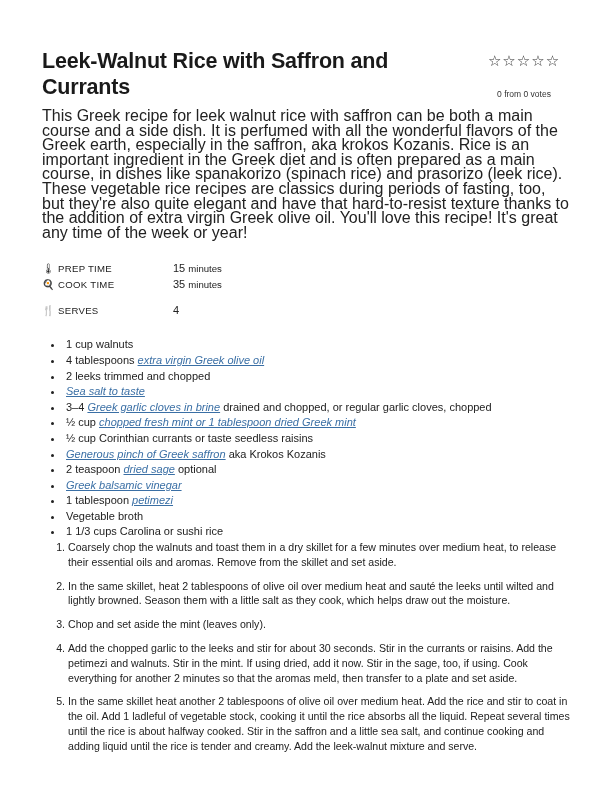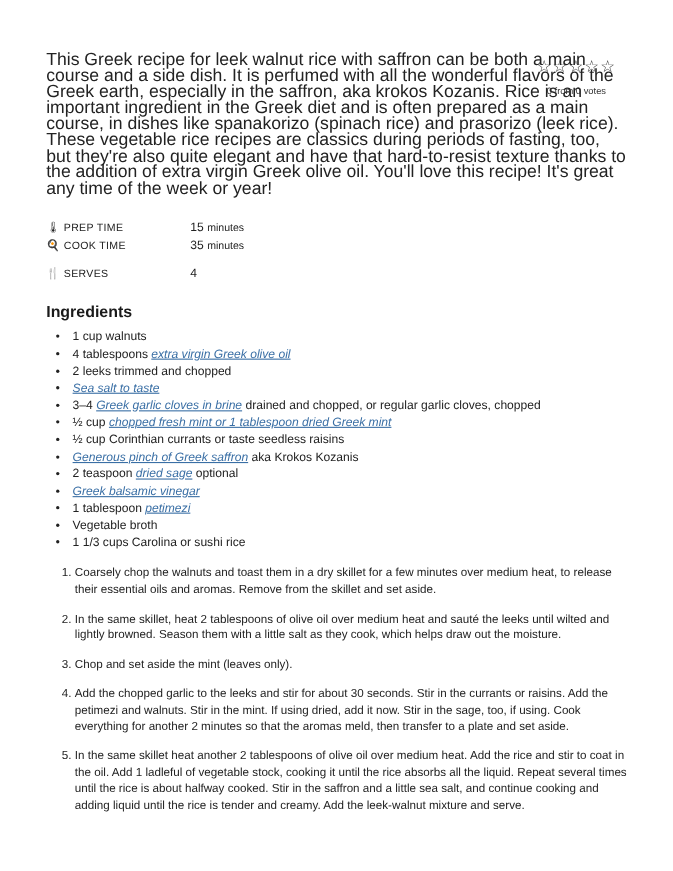--- a/index.html
+++ b/index.html
@@ -33,21 +33,21 @@
   .stars {
     font-size: 15px;
     letter-spacing: 1px;
     color: #333333;
     line-height: 14px;
     white-space: nowrap;
   }
   .rating-text {
     font-size: 8.5px;
     color: #333333;
-    margin-top: 9px;
+    margin-top: 21px;
     line-height: 10px;
   }
 
   
   h1.title {
     font-size: 21.5px;
     font-weight: bold;
     line-height: 26px;
     margin: 0 0 9px 0;
     letter-spacing: -0.2px;
@@ -137,36 +137,36 @@
   ol.steps {
     margin: 0;
     padding-left: 26px;
   }
   ol.steps li {
     font-size: 10.6px;
     line-height: 14.8px;
     margin-bottom: 9px;
     color: #222222;
     max-width: 512px;
-    margin-top: 12px;
   }
   ol.steps li::marker {
     font-size: 10.6px;
   }
 </style>
 </head>
 <body>
 
 <div class="page">
 
   <div class="rating">
     <div class="stars">☆☆☆☆☆</div>
     <div class="rating-text">0 from 0 votes</div>
   </div>
 
+  <h1 class="title">Leek-Walnut Rice with Saffron and Currants</h1>
 
   <p class="intro">This Greek recipe for leek walnut rice with saffron can be both a main course and a side dish. It is perfumed with all the wonderful flavors of the Greek earth, especially in the saffron, aka krokos Kozanis. Rice is an important ingredient in the Greek diet and is often prepared as a main course, in dishes like spanakorizo (spinach rice) and prasorizo (leek rice). These vegetable rice recipes are classics during periods of fasting, too, but they're also quite elegant and have that hard-to-resist texture thanks to the addition of extra virgin Greek olive oil. You'll love this recipe! It's great any time of the week or year!</p>
 
   <div class="meta">
     <div class="meta-row">
       <span class="meta-icon">🌡</span>
       <span class="meta-label">PREP TIME</span>
       <span class="meta-value"><span>15</span> <span class="unit">minutes</span></span>
     </div>
     <div class="meta-row">
@@ -174,21 +174,20 @@
       <span class="meta-label">COOK TIME</span>
       <span class="meta-value"><span>35</span> <span class="unit">minutes</span></span>
     </div>
     <div class="serves-row">
       <span class="meta-icon">🍴</span>
       <span class="meta-label">SERVES</span>
       <span class="meta-value">4</span>
     </div>
   </div>
 
-  <h2 class="section">Ingredients</h2>
   <ul class="ingredients" id="ingredients-list">
       <li><span>1 cup walnuts</span></li>
       <li><span>4 tablespoons </span><span class="lnk">extra virgin Greek olive oil</span></li>
       <li><span>2 leeks trimmed and chopped</span></li>
       <li><span class="lnk">Sea salt to taste</span></li>
       <li><span>3–4 </span><span class="lnk">Greek garlic cloves in brine</span><span> drained and chopped, or regular garlic cloves, chopped</span></li>
       <li><span>½ cup </span><span class="lnk">chopped fresh mint or 1 tablespoon dried Greek mint</span></li>
       <li><span>½ cup Corinthian currants or taste </span><span>seedless raisins</span></li>
       <li><span class="lnk">Generous pinch of Greek saffron</span><span> aka Krokos Kozanis</span></li>
       <li><span>2 teaspoon </span><span class="lnk">dried sage</span><span> optional</span></li>

